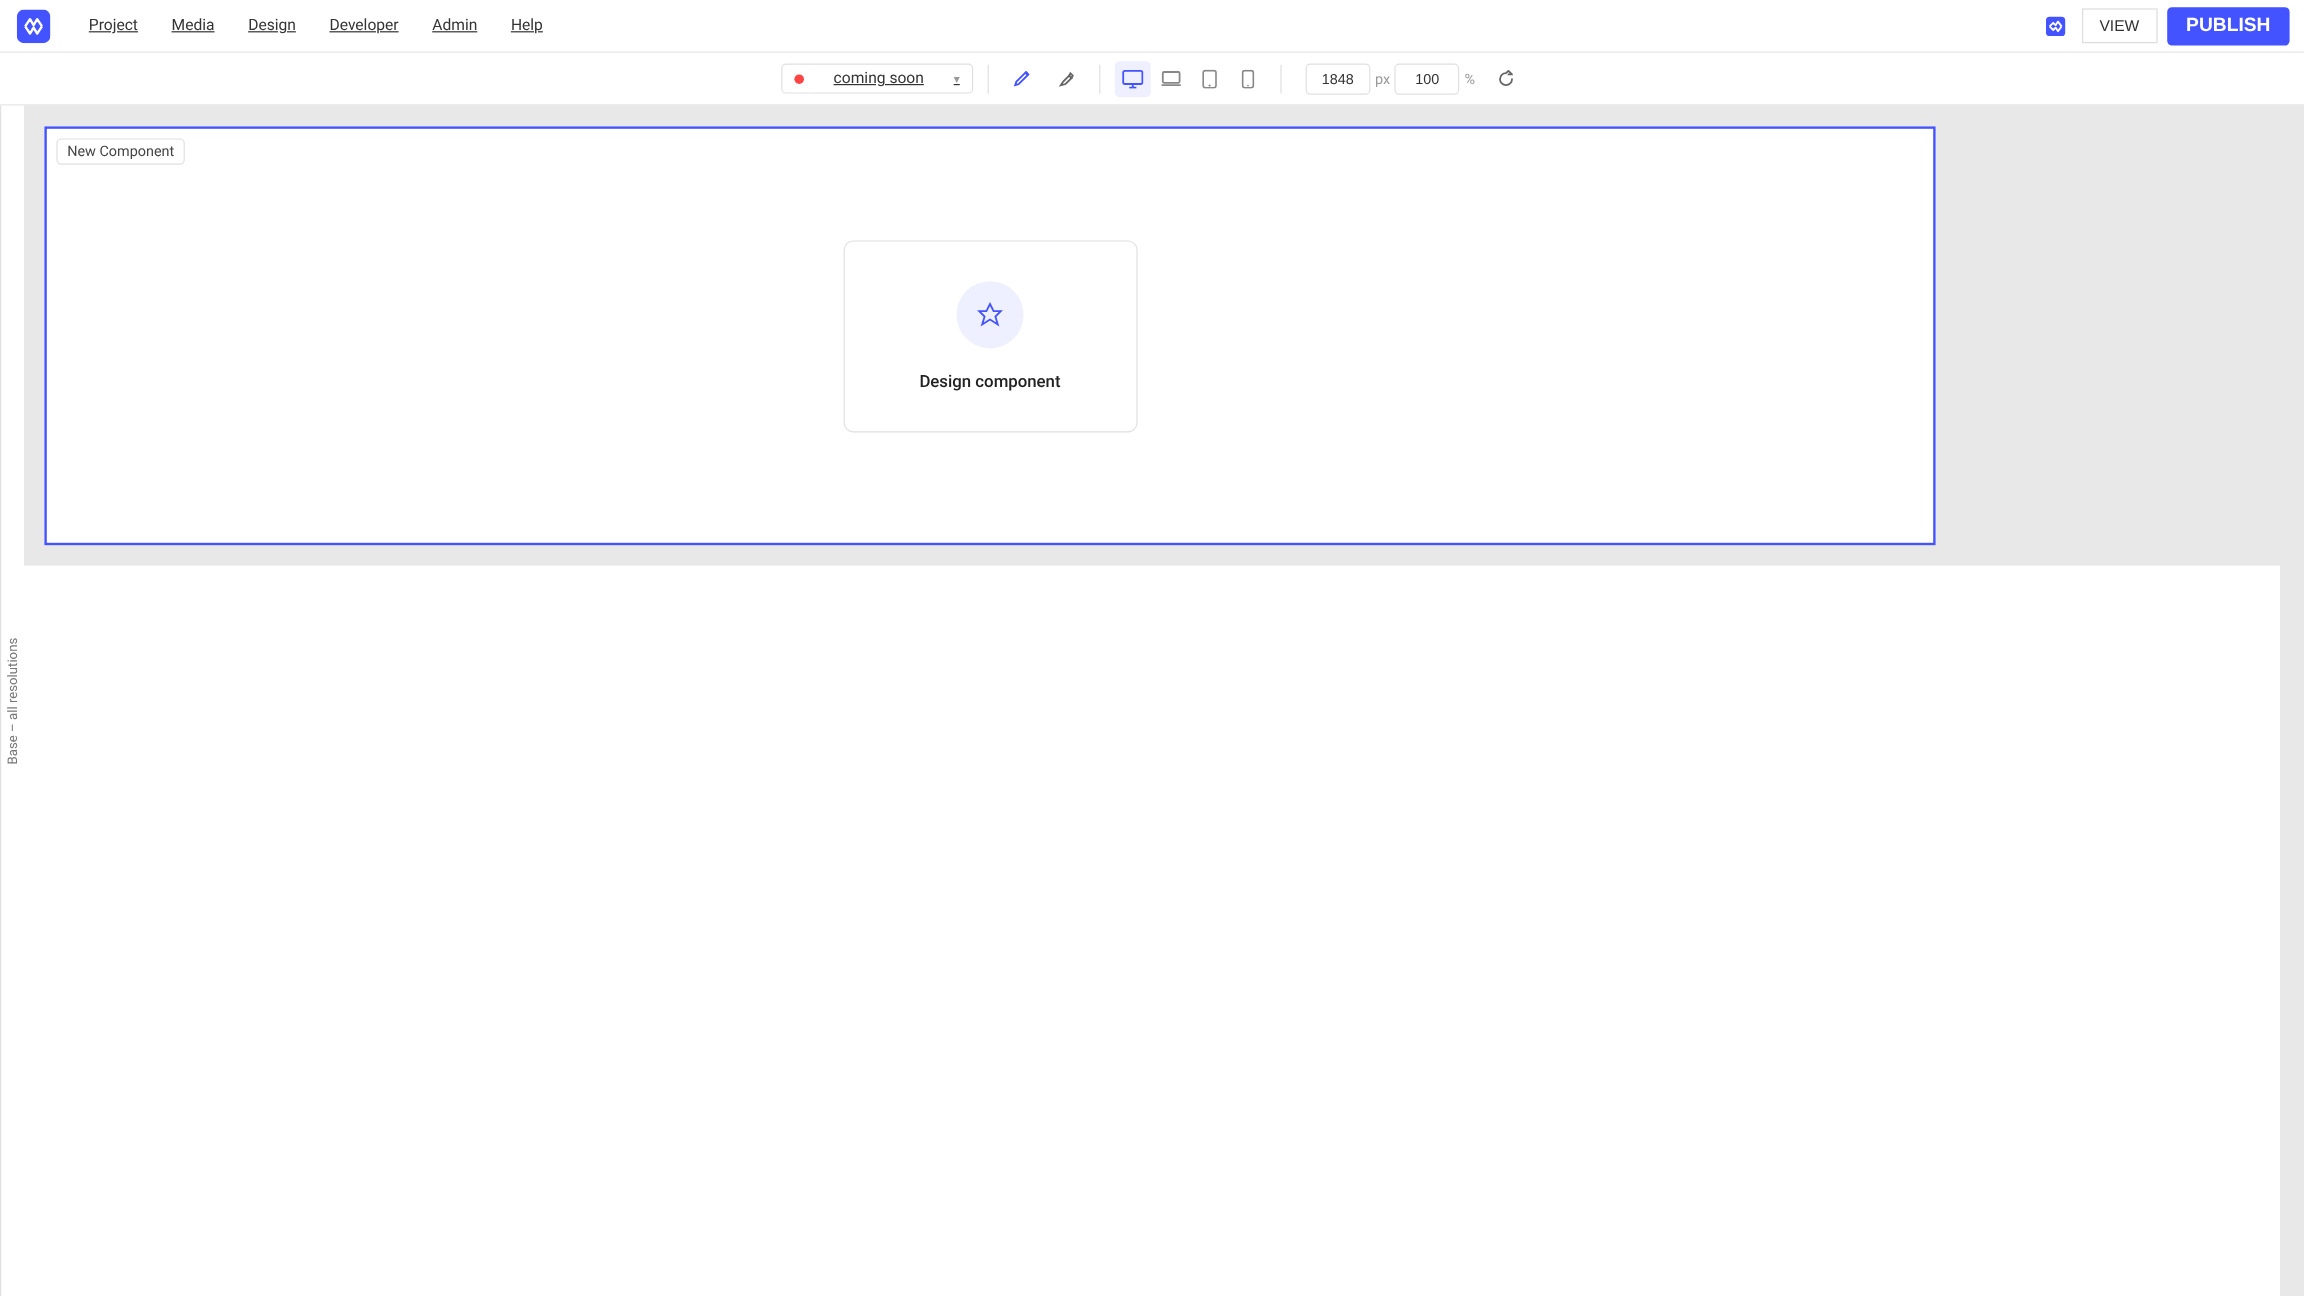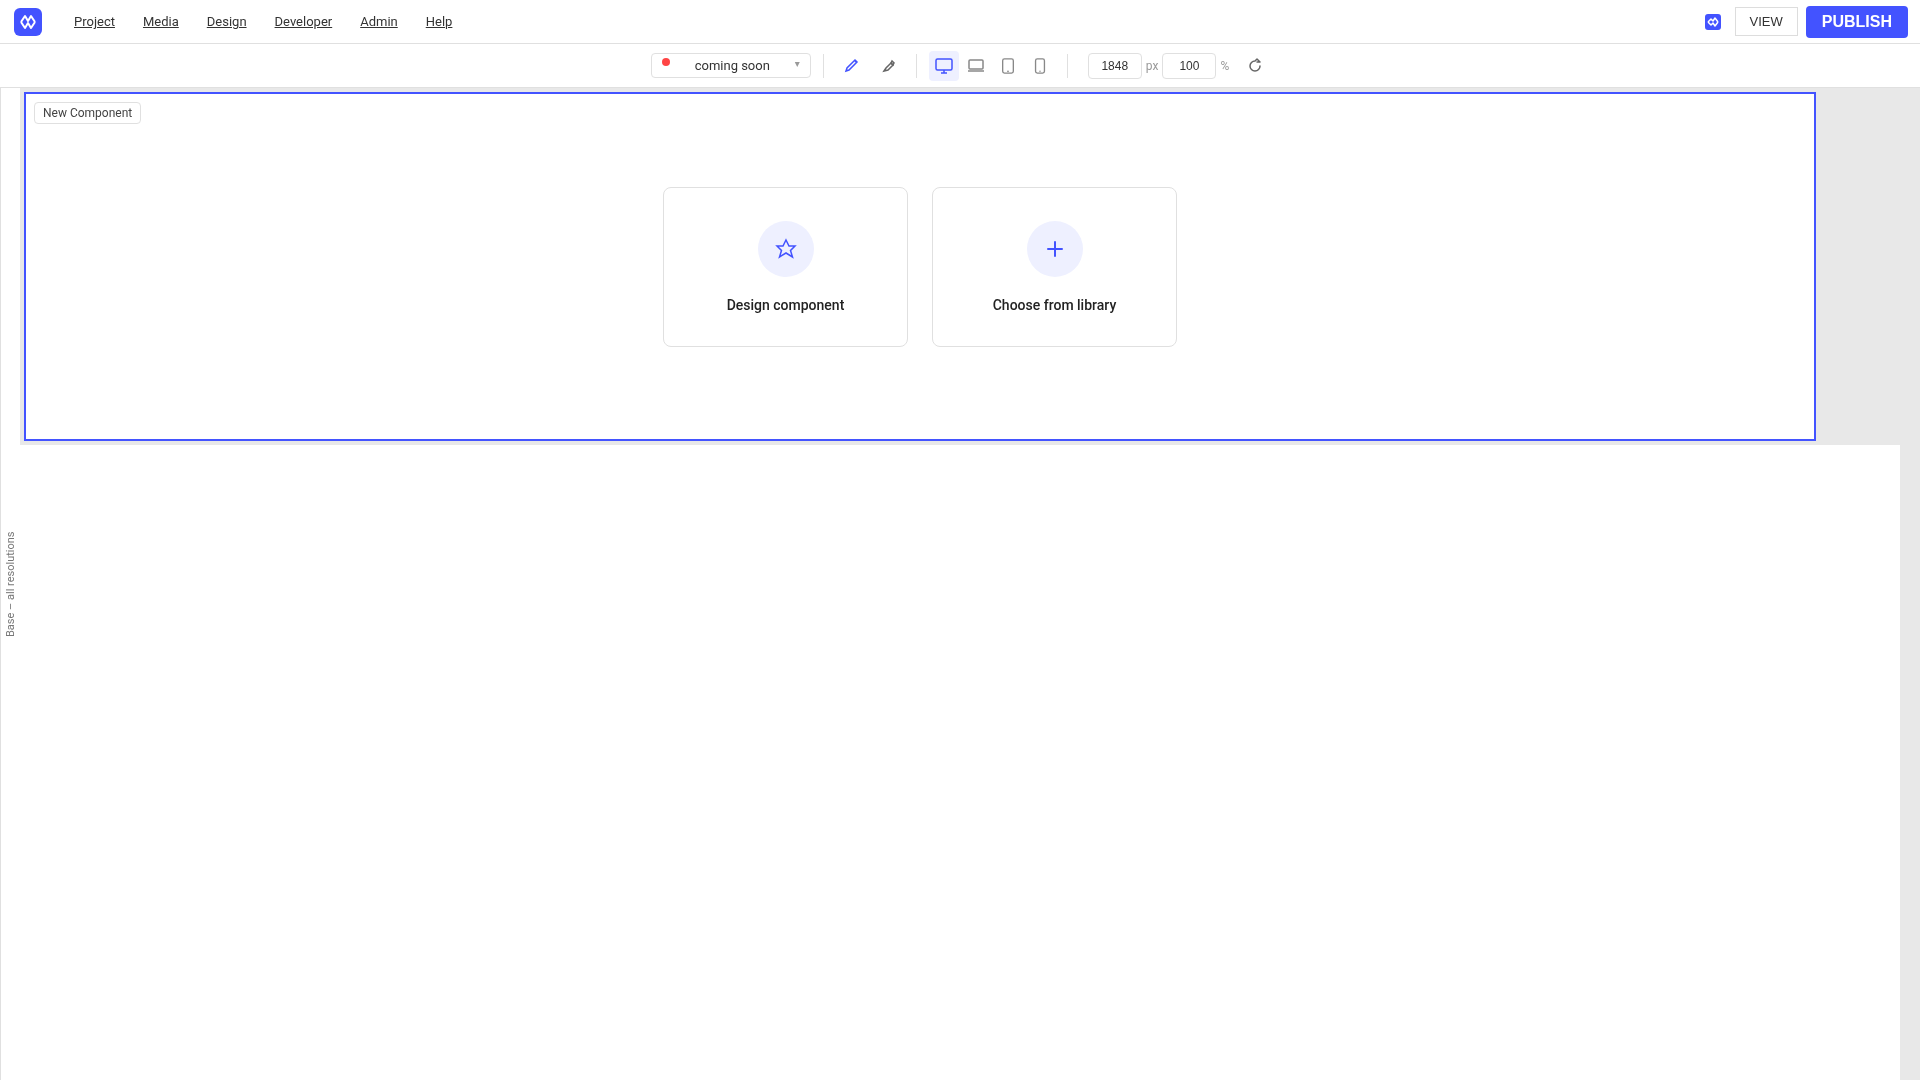--- a/index.html
+++ b/index.html
@@ -38,24 +38,24 @@
     }
 
     
     .toolbar {
       display: flex; align-items: center; height: 44px;
       background: #fff; border-bottom: 1px solid #e0e0e0;
       padding: 0 16px; gap: 8px;
       justify-content: center;
     }
     .page-selector {
-      display: flex; align-items: flex-start; gap: 6px;
+      display: flex; align-items: center; gap: 6px;
       padding: 4px 10px; border: 1px solid #e0e0e0; border-radius: 4px;
       cursor: pointer; font-size: 13px; color: #333; background: #fff;
-      min-width: 160px; justify-content: space-between;
+      min-width: 160px; justify-content: space-between; text-decoration: underline;
     }
     .red-dot { width: 8px; height: 8px; border-radius: 50%; background: #f44; display: inline-block; }
     .chevron-down { font-size: 10px; color: #999; }
     .toolbar-divider { width: 1px; height: 24px; background: #e0e0e0; margin: 0 4px; }
     .tool-btn {
       width: 30px; height: 30px; display: flex; align-items: center;
       justify-content: center; cursor: pointer; border-radius: 4px;
       border: none; background: transparent; color: #555;
     }
     .tool-btn.active { background: #eef0ff; color: #4353ff; }
@@ -90,23 +90,23 @@
     }
 
     
     .canvas-wrapper {
       flex: 1; overflow: auto; padding: 0;
       position: relative;
     }
     .canvas-frame {
       background: #fff;
       border: 2px solid #4353ff;
-      margin: 4px;
+      margin: 17px;
       position: relative;
-      width: 1792px;
+      width: 1576px;
       min-height: 345px;
     }
     .canvas-below {
       background: #fff;
       width: 1880px;
       min-height: 640px;
     }
     .new-component-label {
       position: absolute; top: 8px; left: 8px;
       background: #fff; border: 1px solid #e0e0e0; border-radius: 4px;
@@ -239,28 +239,20 @@
 
         <div class="component-card">
           <div class="card-icon-circle">
             <svg width="24" height="24" viewBox="0 0 24 24" fill="none">
               <path d="M12 3 L15 9 L21 9 L16.5 13.5 L18.5 20 L12 16 L5.5 20 L7.5 13.5 L3 9 L9 9 Z" stroke="#4353ff" stroke-width="1.5" fill="none"></path>
             </svg>
           </div>
           <span class="card-label">Design component</span>
         </div>
 
-        <div class="component-card">
-          <div class="card-icon-circle">
-            <svg width="24" height="24" viewBox="0 0 24 24" fill="none">
-              <path d="M12 5 V19 M5 12 H19" stroke="#4353ff" stroke-width="2" stroke-linecap="round"></path>
-            </svg>
-          </div>
-          <span class="card-label">Choose from library</span>
-        </div>
 
 
       </div>
     </div>
 
     <div class="canvas-below"></div>
   </div>
 </div>
 
 </body></html>

